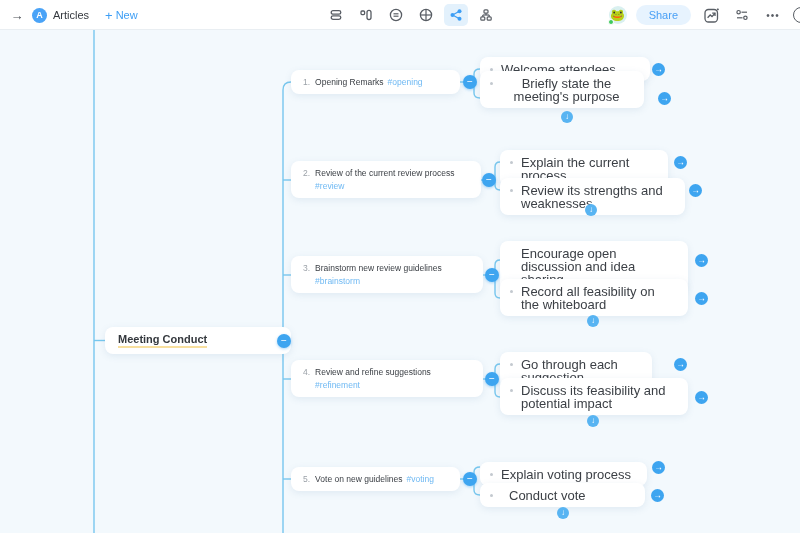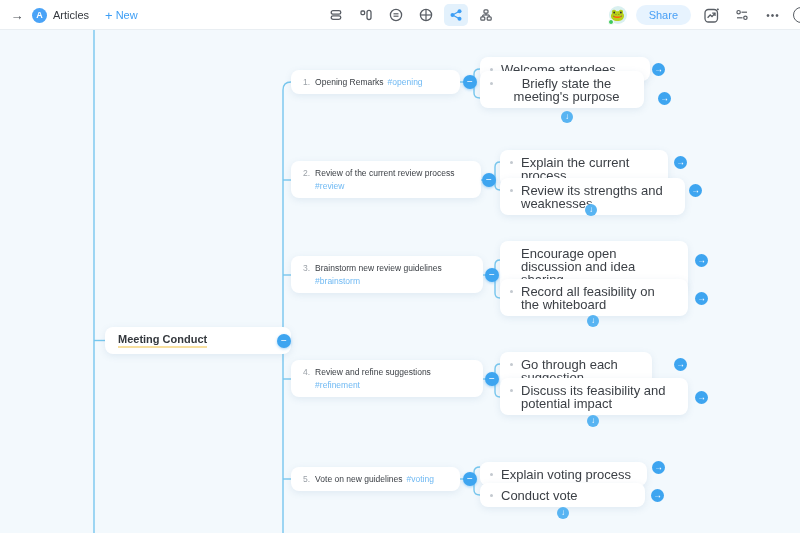--- a/index.html
+++ b/index.html
@@ -235,21 +235,21 @@
   </div>
   <div class="node child-node" style="left:500px; top:348px; width:188px;">
     <span class="bullet"></span>
     <span>Discuss its feasibility and potential impact</span>
   </div>
 
   <div class="node child-node" style="left:480px; top:425px; width:167px;margin-top:7px;">
     <span class="bullet"></span>
     <span>Explain voting process</span>
   </div>
-  <div class="node child-node" style="left:480px; top:453px; width:165px;">
+  <div class="node child-node" style="left:480px; top:453px; width:165px;gap:8px;">
     <span class="bullet"></span>
     <span>Conduct vote</span>
   </div>
 
   <div class="circle-btn minus-btn" style="left:277px; top:304px;">−</div>
   <div class="circle-btn minus-btn" style="left:463px; top:45px;">−</div>
   <div class="circle-btn minus-btn" style="left:482px; top:143px;">−</div>
   <div class="circle-btn minus-btn" style="left:485px; top:238px;">−</div>
   <div class="circle-btn minus-btn" style="left:485px; top:342px;">−</div>
   <div class="circle-btn minus-btn" style="left:463px; top:442px;">−</div>

